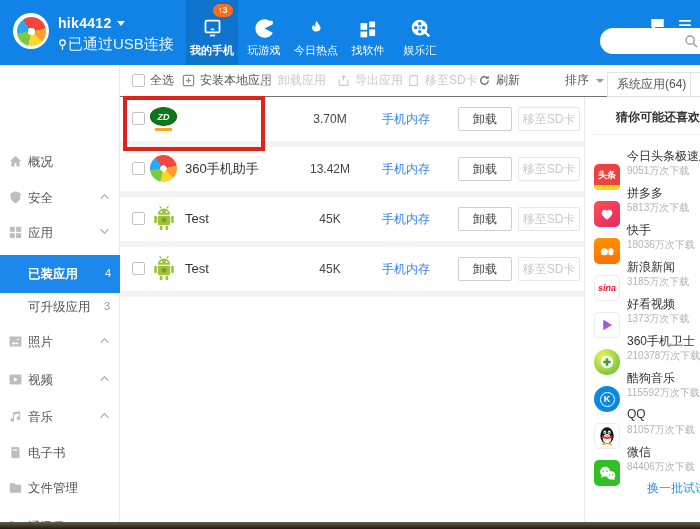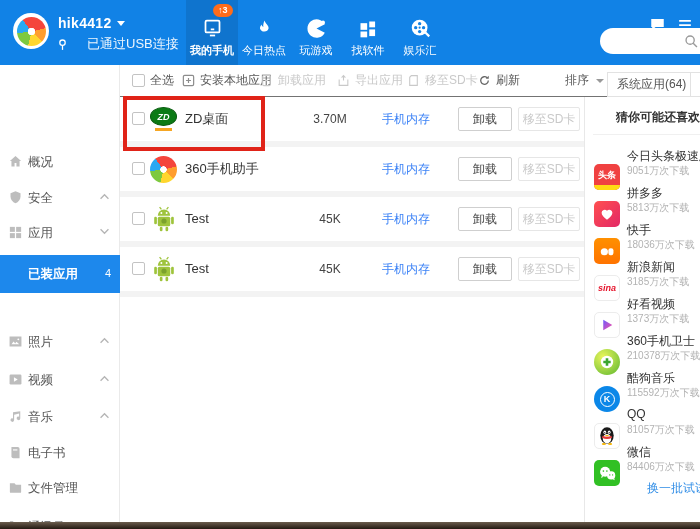--- a/index.html
+++ b/index.html
@@ -16,21 +16,21 @@
   .logo { position:absolute; left:13px; top:13px; width:36px; height:36px; border-radius:50%; background:#fff;
           display:flex; align-items:center; justify-content:center; }
   .logo-pin { width:29px; height:29px; border-radius:50%;
     background:
       radial-gradient(circle, #ffffff 0 3.5px, rgba(255,255,255,0) 4px),
       conic-gradient(from 15deg,#f4453c 0 62deg,#ff9d2e 62deg 118deg,#ffd62e 118deg 178deg,#7dc93f 178deg 248deg,#2aa8f2 248deg 308deg,#f4453c 308deg 360deg); }
   .account { position:absolute; left:58px; top:15px; color:#fff; }
   .account-top { display:flex; align-items:center; gap:6px; cursor:pointer; }
   .account-name { font-size:14px; font-weight:bold; letter-spacing:.3px; }
   .caret-down { width:0; height:0; border-left:4px solid transparent; border-right:4px solid transparent; border-top:5px solid #fff; }
-  .usb { display:flex; align-items:center; gap:20px; margin-top:4px; font-size:13px; color:rgba(255,255,255,.92); }
+  .usb { display:flex; align-items:center; gap:1px; margin-top:4px; font-size:15px; color:rgba(255,255,255,.92); }
 
   .nav { position:absolute; left:186px; top:0; height:65px; display:flex; }
   .nav-item { width:52px; height:65px; display:flex; flex-direction:column; align-items:center; justify-content:flex-end;
               padding-bottom:7px; color:#fff; position:relative; cursor:pointer; }
   .nav-item.active { background:rgba(0,0,0,.10); }
   .nav-icon { height:26px; display:flex; align-items:flex-end; justify-content:center; }
   .nav-label { font-size:11px; margin-top:4px; white-space:nowrap; }
   .nav-item.active .nav-label { font-weight:bold; }
   .nav-badge { position:absolute; top:4px; left:27px; background:#ff6c1a; color:#fff; font-size:9px; font-weight:bold;
                border-radius:8px; padding:1px 5px; line-height:11px; white-space:nowrap; }
@@ -59,21 +59,21 @@
   .cb { width:13px; height:13px; border:1px solid #c3c3c3; border-radius:2px; background:#fff; flex:none; cursor:pointer; }
   .sort-caret { width:0; height:0; border-left:4px solid transparent; border-right:4px solid transparent; border-top:4px solid #999; margin-left:2px; }
   .ttab { position:absolute; top:7px; height:25px; line-height:23px; border:1px solid #e2e2e2; background:#fff;
           padding:0 9px; font-size:12px; color:#555; white-space:nowrap; cursor:pointer; }
 
   
   .list { position:absolute; left:120px; top:97px; width:464px; height:425px; background:#fff; }
   .app-row { position:relative; height:50px; background:#fff; }
   .app-row::after { content:""; position:absolute; left:0; right:0; bottom:0; height:6px; background:#f3f3f3; }
   .row-cb { position:absolute; left:12px; top:15px; }
-  .row-icon { position:absolute; left:30px; top:8px; width:27px; height:28px; display:flex; align-items:flex-end; justify-content:center; }
+  .row-icon { position:absolute; left:30px; top:8px; width:27px; height:28px; display:flex; align-items:flex-start; justify-content:center; }
   .row-name { position:absolute; left:65px; top:0; line-height:44px; font-size:13px; color:#333; white-space:nowrap; }
   .row-size { position:absolute; left:178px; width:64px; top:0; line-height:44px; text-align:center; color:#444; }
   .row-loc  { position:absolute; left:253px; width:66px; top:0; line-height:44px; text-align:center; color:#3b82f6; }
   .btn { position:absolute; top:10px; height:24px; line-height:22px; text-align:center; background:#fff; border:1px solid #cfcfcf; border-radius:2px; color:#444; cursor:pointer; }
   .btn-uninstall { left:338px; width:54px; }
   .btn-move { left:398px; width:62px; border-color:#e6e6e6; color:#c9c9c9; cursor:default; }
 
   .icon-zd { position:relative; width:27px; height:28px; }
   .icon-zd .oval { position:absolute; left:0; top:2px; width:27px; height:19px; background:#0b7a15; border:1px solid #085c0f; border-radius:50%;
                    color:#fff; font-size:9px; font-weight:bold; font-style:italic; display:flex; align-items:center; justify-content:center; }
@@ -142,34 +142,34 @@
         <svg width="21" height="21" viewBox="0 0 24 24">
             <rect x="4" y="3" width="16" height="13.5" rx="1.5" fill="none" stroke="#fff" stroke-width="2"></rect>
             <rect x="10" y="12" width="4" height="2" fill="#fff"></rect>
             <path d="M9 20h6" stroke="#fff" stroke-width="2"></path>
           </svg>
       </span>
       <span class="nav-label">我的手机</span>
     </div>
     <div class="nav-item">
       <span class="nav-icon">
-        <svg width="19" height="21" viewBox="0 0 24 24">
-            <path d="M12 2c.9 3.8 5.2 5.7 5.2 9.8A5.7 5.7 0 0 1 6.3 12c0-1.9.9-3.4 2-4.9.3 1.7 1.1 2.5 2.2 3.1C10 7.4 11 4.6 12 2z" fill="#fff"></path>
-          </svg>
-      </span>
-      <span class="nav-label">今日热点</span>
-    </div>
-    <div class="nav-item">
-      <span class="nav-icon">
         <svg width="21" height="21" viewBox="0 0 24 24">
             <path d="M12 12L21.5 7.2A10.5 10.5 0 1 0 21.5 16.8z" fill="#fff"></path>
             <circle cx="19.5" cy="5" r="2.2" fill="#fff"></circle>
           </svg>
       </span>
       <span class="nav-label">玩游戏</span>
+    </div>
+    <div class="nav-item">
+      <span class="nav-icon">
+        <svg width="19" height="21" viewBox="0 0 24 24">
+            <path d="M12 2c.9 3.8 5.2 5.7 5.2 9.8A5.7 5.7 0 0 1 6.3 12c0-1.9.9-3.4 2-4.9.3 1.7 1.1 2.5 2.2 3.1C10 7.4 11 4.6 12 2z" fill="#fff"></path>
+          </svg>
+      </span>
+      <span class="nav-label">今日热点</span>
     </div>
     <div class="nav-item">
       <span class="nav-icon">
         <svg width="20" height="20" viewBox="0 0 24 24" fill="#fff">
             <rect x="3" y="5" width="8" height="8"></rect>
             <rect x="13.5" y="3" width="7" height="7"></rect>
             <rect x="3" y="15" width="8" height="7"></rect>
             <rect x="13.5" y="12.5" width="7" height="8"></rect>
           </svg>
       </span>
@@ -251,20 +251,24 @@
     <span class="side-chevron">
         <svg width="11" height="7" viewBox="0 0 12 8">
           <path d="M1.5 6.5L6 2l4.5 4.5" fill="none" stroke="#b5b5b5" stroke-width="1.5"></path>
         </svg>
       </span>
   </div>
   <div class="side-active">
     <span class="side-label">已装应用</span>
     <span class="side-count">4</span>
   </div>
+  <div class="side-item" style="top:230px">
+    <span class="side-label">可升级应用</span>
+    <span class="side-count">3</span>
+  </div>
   <div class="side-item" style="top:265px">
     <span class="side-icon">
         <svg width="15" height="15" viewBox="0 0 24 24">
           <rect x="2.5" y="4" width="19" height="16" fill="currentColor"></rect>
           <path d="M5.5 16.5l3.5-4.5 2.5 3 2-2.5 4.5 4z" fill="#fff"></path>
           <circle cx="16.5" cy="8.5" r="1.5" fill="#fff"></circle>
         </svg>
       </span>
     <span class="side-label">照片</span>
     <span class="side-chevron">
@@ -389,33 +393,33 @@
 <div class="list">
 
   <div class="app-row">
     <span class="cb row-cb"></span>
     <span class="row-icon">
       <span class="icon-zd">
           <span class="oval">ZD</span>
           <span class="bar"></span>
         </span>
     </span>
-    <span class="row-name">ZD桌面</span>
     <span class="row-size">3.70M</span>
     <span class="row-loc">手机内存</span>
     <span class="btn btn-uninstall">卸载</span>
     <span class="btn btn-move">移至SD卡</span>
   </div>
 
   <div class="app-row">
     <span class="cb row-cb"></span>
     <span class="row-icon">
         <span class="icon-pinwheel"></span>
       </span>
     <span class="row-name">360手机助手</span>
+    <span class="row-size">13.42M</span>
     <span class="row-loc">手机内存</span>
     <span class="btn btn-uninstall">卸载</span>
     <span class="btn btn-move">移至SD卡</span>
   </div>
 
   <div class="app-row">
     <span class="cb row-cb"></span>
     <span class="row-icon">
       <svg width="24" height="27" viewBox="0 0 24 27">
         <g fill="#9fc43c">

